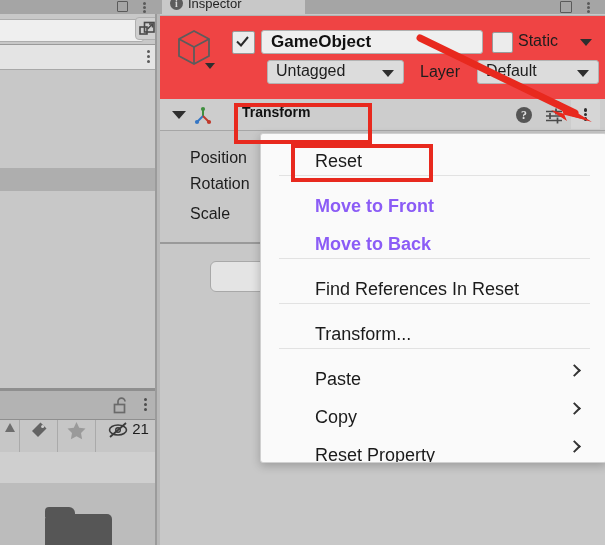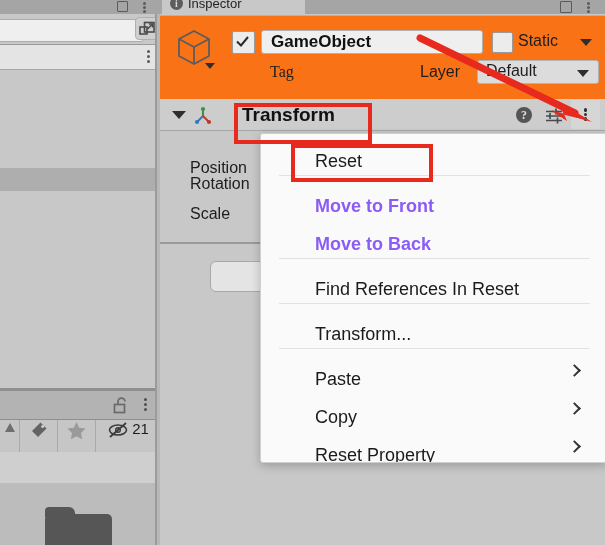--- a/index.html
+++ b/index.html
@@ -218,21 +218,21 @@
   }
   .insp-win-dots i {
     display: block; width: 3px; height: 3px; background: #5a5a5a;
     border-radius: 50%; margin-bottom: 1px;
   }
 
   
   .go-header {
     position: absolute; left: 0; top: 15px;
     width: 445px; height: 83px;
-    background: #f97316;
+    background: #ef4444;
     border-top: 1px solid #b4b4b4;
     border-bottom: 1px solid #9e9e9e;
   }
   .go-cube {
     position: absolute; left: 14px; top: 12px;
   }
   .go-cube-caret {
     position: absolute; left: 45px; top: 47px;
     width: 0; height: 0;
     border-left: 5px solid transparent;
@@ -331,21 +331,21 @@
   .tf-foldout {
     position: absolute; left: 12px; top: 12px;
     width: 0; height: 0;
     border-left: 7px solid transparent;
     border-right: 7px solid transparent;
     border-top: 8px solid #2e2e2e;
   }
   .tf-icon { position: absolute; left: 33px; top: 7px; }
   .tf-title {
     position: absolute; left: 82px; top: 5px;
-    font-size: 19px; font-weight: bold; color: #111;
+    font-size: 14px; font-weight: bold; color: #111;
     font-family: "Liberation Sans", sans-serif;
   }
   .tf-help {
     position: absolute; left: 356px; top: 8px;
     width: 16px; height: 16px; border-radius: 50%;
     background: #555;
     color: #e0e0e0; font-size: 12px; font-weight: bold;
     display: flex; align-items: center; justify-content: center;
     font-family: "Liberation Serif", serif;
   }
@@ -366,21 +366,21 @@
     position: absolute; left: 0; top: 131px;
     width: 445px; height: 111px;
     background: #c8c8c8;
     border-bottom: 2px solid #9a9a9a;
   }
   .tf-prop {
     position: absolute; left: 30px;
     font-size: 16px; color: #1d1d1d;
     font-family: "Liberation Sans", sans-serif;
   }
-  .tf-prop.p1 { top: 28px; }
+  .tf-prop.p1 { top: 18px; }
   .tf-prop.p2 { top: 44px; }
   .tf-prop.p3 { top: 74px; }
 
   .insp-lower {
     position: absolute; left: 0; top: 244px;
     width: 445px; height: 301px;
     background: #c8c8c8;
   }
   .add-comp-btn {
     position: absolute; left: 50px; top: 17px;
@@ -567,20 +567,24 @@
         </svg>
       </div>
 
       <input class="go-name" type="text" value="GameObject" style="">
 
       <div class="go-static-check"></div>
       <span class="go-static-label">Static</span>
       <div class="go-static-caret"></div>
 
       <span class="go-tag-label">Tag</span>
+      <div class="go-tag-dd">
+        <span class="dd-text">Untagged</span>
+        <span class="dd-caret"></span>
+      </div>
 
       <span class="go-layer-label">Layer</span>
       <div class="go-layer-dd">
         <span class="dd-text">Default</span>
         <span class="dd-caret"></span>
       </div>
     </div>
 
     <div class="tf-header">
       <div class="tf-foldout"></div>

